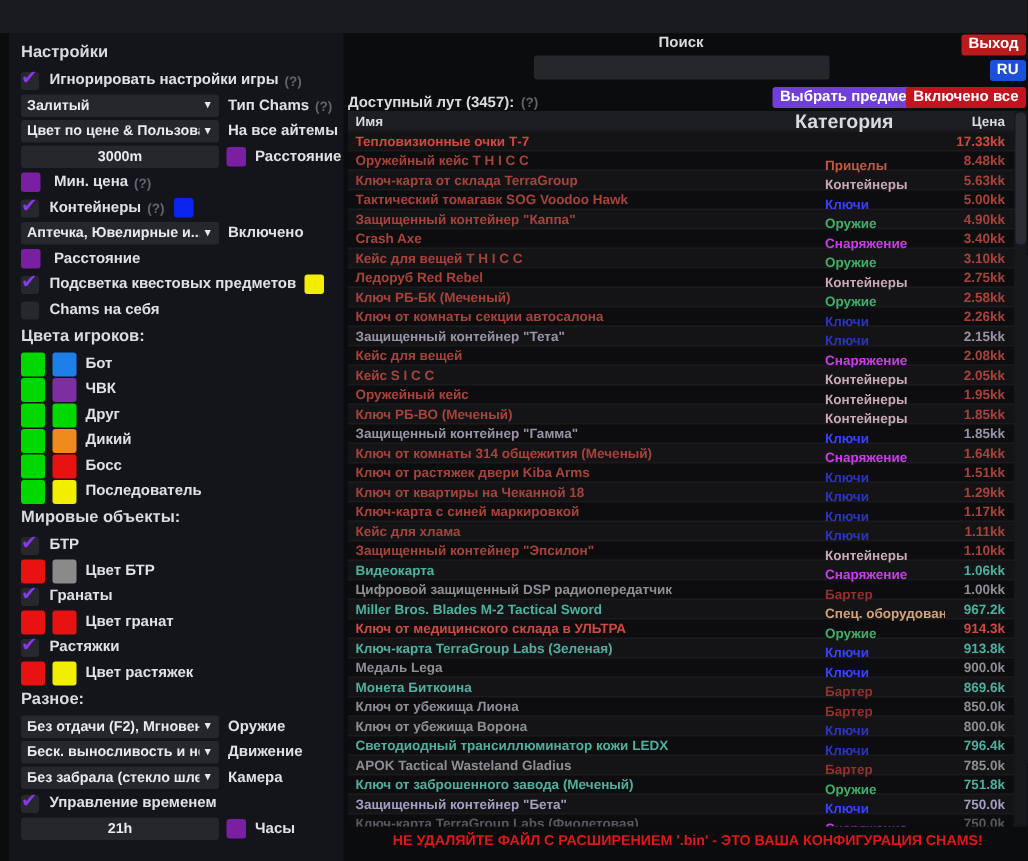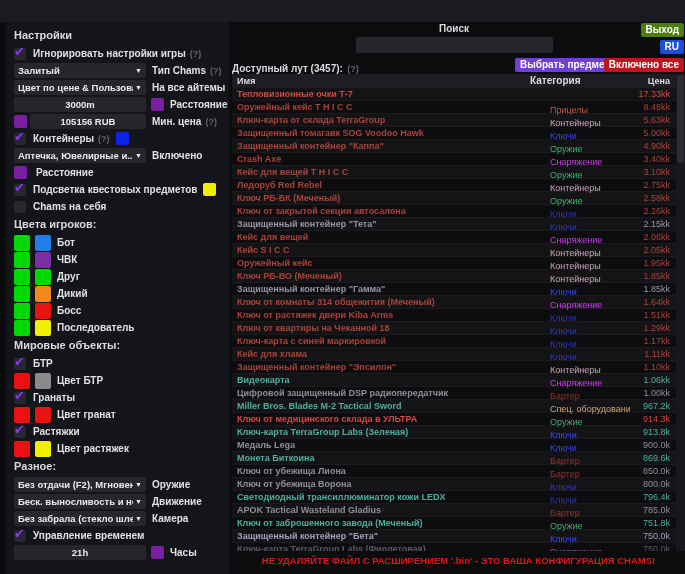--- a/index.html
+++ b/index.html
@@ -19,39 +19,39 @@
   .sel .val { font-size:9.5px; font-weight:bold; color:#e9eaec; white-space:nowrap; overflow:hidden; flex:1; }
   .sel .arr { font-size:7px; color:#e9eaec; margin-left:2px; flex:0 0 auto; }
   .inp .val { font-size:9.5px; font-weight:bold; color:#e9eaec; width:100%; text-align:center; white-space:nowrap; }
   .sw { width:13px; height:13px; border-radius:2px; flex:0 0 auto; }
   .sw.big { width:16px; height:16px; }
   .s-gap { margin-left:6px; } .s-gap2 { margin-left:5px; }
   
   #search-label { position:absolute; left:232px; top:23px; width:444px; text-align:center; font-size:10px; font-weight:bold; color:#d9dbde; }
   #search-input { position:absolute; left:356px; top:37px; width:197px; height:16px; background:#26272b; border:none; border-radius:2px; color:#e9eaec; font-size:10px; padding:0 5px; outline:none; }
   .btn { position:absolute; height:14px; line-height:14px; font-size:10px; font-weight:bold; color:#fff; padding:0 5px; border-radius:2px; text-align:center; }
-  #exit-btn { right:1px; top:23px; background:#4d7c0f; }
+  #exit-btn { right:1px; top:23px; background:#b91c1c; }
   #ru-btn  { right:1px; top:40px; background:#1c50d8; }
   #loot-row { position:absolute; left:232px; top:58px; width:452px; height:14px; }
   #loot-label { font-size:10px; font-weight:bold; color:#d9dbde; display:inline-block; }
   #loot-help { font-size:9px; color:#62656c; font-weight:bold; }
   #kappa-btn { left:283px; top:0; background:#6f3fd8; position:absolute; }
   #drop-btn { right:0px; top:0; background:#c2141f; position:absolute; }
   
   #table { position:absolute; left:232px; top:74px; width:444px; height:477px; background:#0e0e10; overflow:hidden; }
   #t-head { height:13px; background:#1d1e23; display:flex; align-items:center; }
   .h-name { width:298px; padding-left:5px; font-size:9px; font-weight:bold; color:#d9dbde; }
-  .h-cat { width:80px; font-size:10px; font-weight:bold; color:#d9dbde; }
+  .h-cat { width:80px; font-size:13px; font-weight:bold; color:#d9dbde; }
   .h-price { flex:1; text-align:right; padding-right:6px; font-size:9px; font-weight:bold; color:#d9dbde; }
   .t-row { height:13px; display:flex; align-items:center; border-top:1px solid #1b1b1f; }
   .t-row:nth-child(odd) { background:#141416; }
   .t-row:nth-child(even) { background:#0d0d0f; }
   .t-name { width:318px; padding-left:5px; font-size:9px; font-weight:bold; white-space:nowrap; overflow:hidden; }
-  .t-cat { width:80px; font-size:9px; font-weight:normal; white-space:nowrap; overflow:hidden;margin-top:32px; }
-  .t-price { flex:1; text-align:right; padding-right:6px; font-size:9px; font-weight:normal; white-space:nowrap; }
+  .t-cat { width:80px; font-size:9px; font-weight:bold; white-space:nowrap; overflow:hidden;margin-top:32px; }
+  .t-price { flex:1; text-align:right; padding-right:6px; font-size:9px; font-weight:bold; white-space:nowrap; }
   #scrollbar { position:absolute; left:676px; top:74px; width:9px; height:477px; background:#17181c; }
   #scroll-thumb { position:absolute; left:1px; top:1px; width:7px; height:88px; background:#2b2d33; border-radius:3px; }
   #footer { position:absolute; left:232px; top:555px; width:453px; text-align:center; font-size:9.5px; font-weight:bold; color:#e01717; }
 </style>
 </head>
 <body>
 
 <div id="topstrip"></div>
 
 <div id="sidebar">
@@ -79,23 +79,20 @@
       </div>
       <div class="s-row">
         <div class="inp">
           <span class="val">3000m</span>
         </div>
         <span class="sw s-gap2" style="background: rgb(122, 31, 162);"></span>
         <span class="s-lbl s-gap">Расстояние</span>
       </div>
       <div class="s-row">
         <span class="sw" style="background: rgb(122, 31, 162); margin-right: 3px;"></span>
-        <div class="inp narrow">
-          <span class="val">105156 RUB</span>
-        </div>
         <span class="s-lbl s-gap">Мин. цена</span>
         <span class="s-help">(?)</span>
       </div>
       <div class="s-row">
         <span class="chk on"></span>
         <span class="s-lbl">Контейнеры</span>
         <span class="s-help">(?)</span>
         <span class="sw s-gap" style="background: rgb(10, 36, 238);"></span>
       </div>
       <div class="s-row">
@@ -241,21 +238,21 @@
         <span class="t-name" style="color: rgb(168, 67, 59);">Оружейный кейс T H I C C</span>
         <span class="t-cat" style="color: rgb(201, 168, 184);">Контейнеры</span>
         <span class="t-price" style="color: rgb(168, 67, 59);">8.48kk</span>
       </div>
       <div class="t-row">
         <span class="t-name" style="color: rgb(168, 67, 59);">Ключ-карта от склада TerraGroup</span>
         <span class="t-cat" style="color: rgb(55, 66, 255);">Ключи</span>
         <span class="t-price" style="color: rgb(168, 67, 59);">5.63kk</span>
       </div>
       <div class="t-row">
-        <span class="t-name" style="color: rgb(168, 67, 59);">Защищенный томагавк SOG Voodoo Hawk</span>
+        <span class="t-name" style="color: rgb(168, 67, 59);">Тактический томагавк SOG Voodoo Hawk</span>
         <span class="t-cat" style="color: rgb(65, 174, 108);">Оружие</span>
         <span class="t-price" style="color: rgb(168, 67, 59);">5.00kk</span>
       </div>
       <div class="t-row">
         <span class="t-name" style="color: rgb(168, 67, 59);">Защищенный контейнер "Каппа"</span>
         <span class="t-cat" style="color: rgb(204, 60, 238);">Снаряжение</span>
         <span class="t-price" style="color: rgb(168, 67, 59);">4.90kk</span>
       </div>
       <div class="t-row">
         <span class="t-name" style="color: rgb(168, 67, 59);">Crash Axe</span>
@@ -271,21 +268,21 @@
         <span class="t-name" style="color: rgb(168, 67, 59);">Ледоруб Red Rebel</span>
         <span class="t-cat" style="color: rgb(65, 174, 108);">Оружие</span>
         <span class="t-price" style="color: rgb(168, 67, 59);">2.75kk</span>
       </div>
       <div class="t-row">
         <span class="t-name" style="color: rgb(168, 67, 59);">Ключ РБ-БК (Меченый)</span>
         <span class="t-cat" style="color: rgb(44, 53, 192);">Ключи</span>
         <span class="t-price" style="color: rgb(168, 67, 59);">2.58kk</span>
       </div>
       <div class="t-row">
-        <span class="t-name" style="color: rgb(168, 67, 59);">Ключ от закрытой секции автосалона</span>
+        <span class="t-name" style="color: rgb(168, 67, 59);">Ключ от комнаты секции автосалона</span>
         <span class="t-cat" style="color: rgb(44, 53, 192);">Ключи</span>
         <span class="t-price" style="color: rgb(168, 67, 59);">2.26kk</span>
       </div>
       <div class="t-row">
         <span class="t-name" style="color: rgb(155, 147, 165);">Защищенный контейнер "Тета"</span>
         <span class="t-cat" style="color: rgb(204, 60, 238);">Снаряжение</span>
         <span class="t-price" style="color: rgb(155, 147, 165);">2.15kk</span>
       </div>
       <div class="t-row">
         <span class="t-name" style="color: rgb(168, 67, 59);">Кейс для вещей</span>

